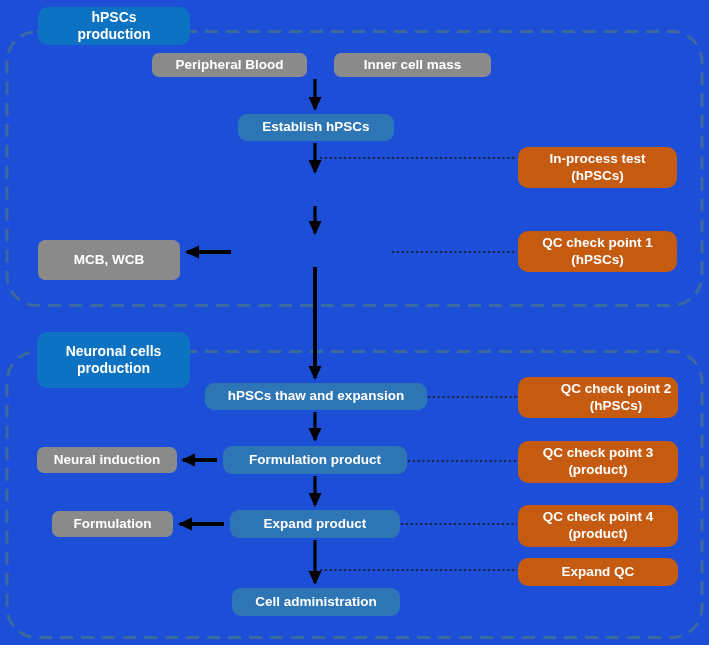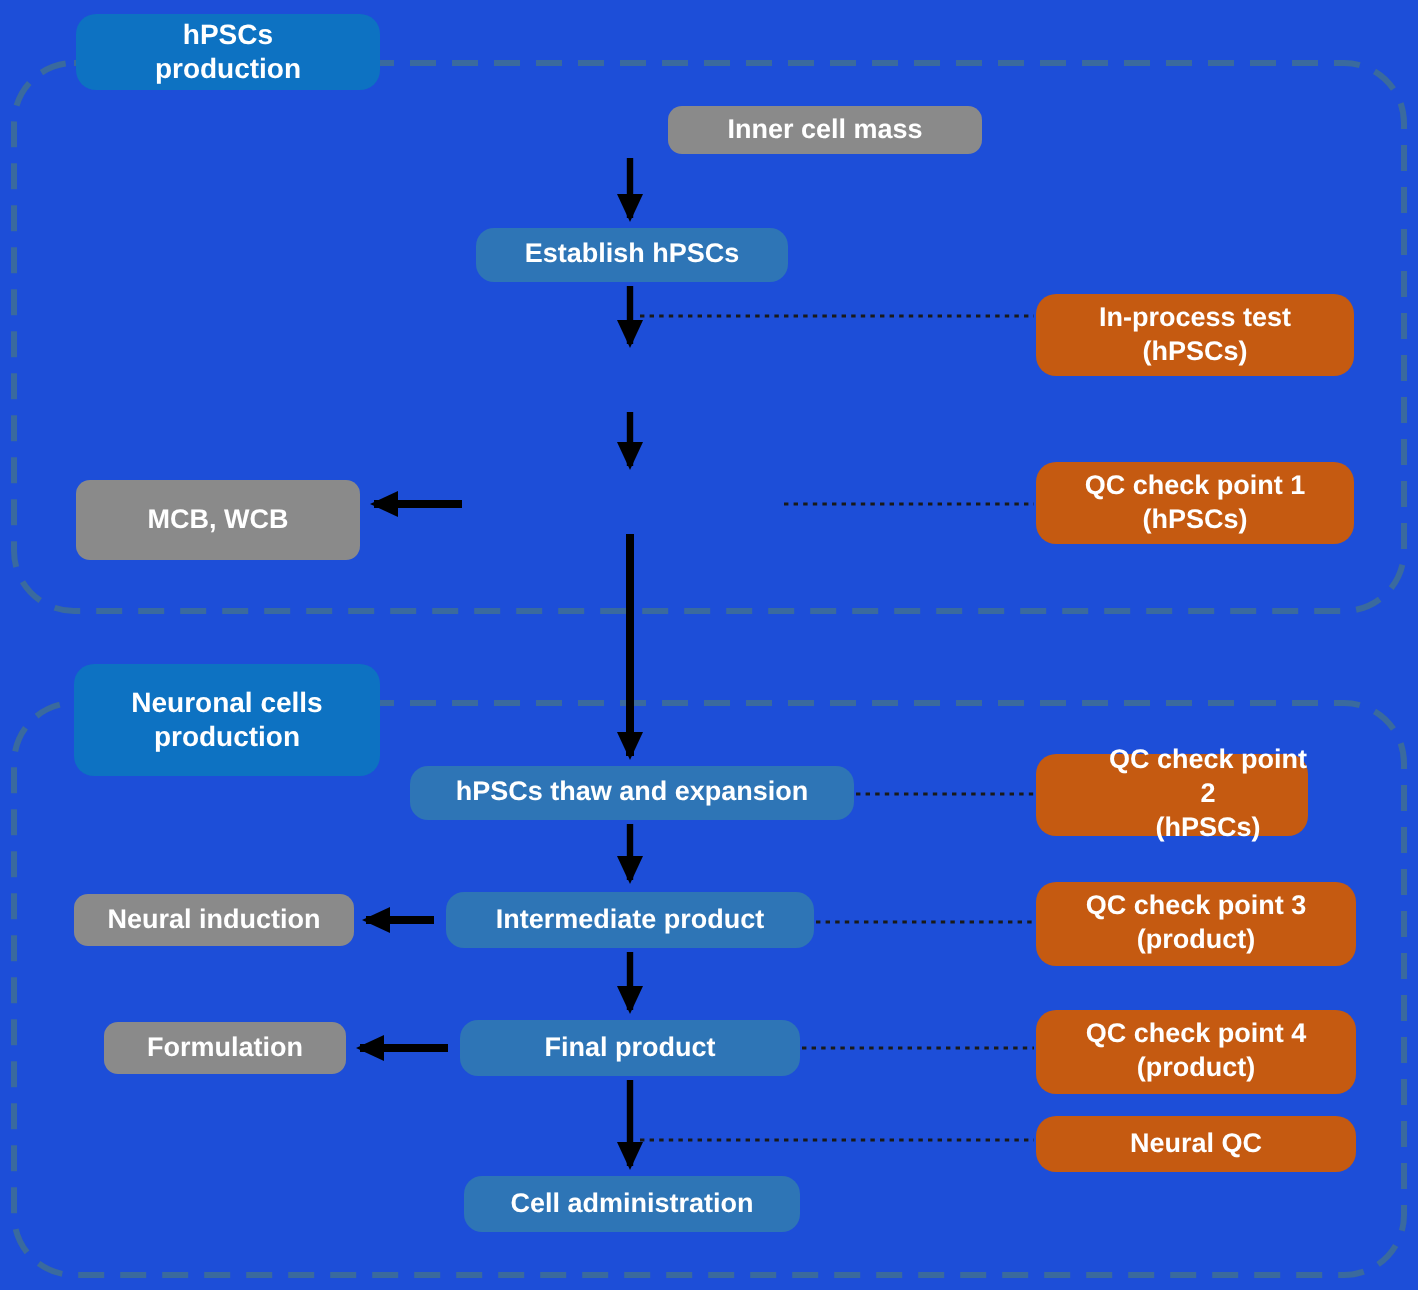--- a/index.html
+++ b/index.html
@@ -68,54 +68,55 @@
     <line x1="315" y1="412" x2="315" y2="440" stroke="#000" stroke-width="3.2" marker-end="url(#ah)"></line>
     <line x1="217" y1="460" x2="183" y2="460" stroke="#000" stroke-width="4" marker-end="url(#ah)"></line>
     <line x1="315" y1="476" x2="315" y2="505" stroke="#000" stroke-width="3.2" marker-end="url(#ah)"></line>
     <line x1="224" y1="524" x2="180" y2="524" stroke="#000" stroke-width="4" marker-end="url(#ah)"></line>
     <line x1="315" y1="540" x2="315" y2="583" stroke="#000" stroke-width="3.2" marker-end="url(#ah)"></line>
   </svg>
 
   <div class="box header" style="left:38px; top:7px; width:152px; height:38px;">hPSCs
 production</div>
 
+  <div class="box gray" style="left:152px; top:53px; width:155px; height:24px;">Peripheral Blood</div>
 
   <div class="box gray" style="left:322px; top:53px; width:157px; height:24px;margin-left:12px;">Inner cell mass</div>
 
   <div class="box blue" style="left:238px; top:114px; width:156px; height:27px;">Establish hPSCs</div>
 
   <div class="box orange" style="left:518px; top:137px; width:159px; height:41px;margin-top:10px;">In-process test
 (hPSCs)</div>
 
 
   <div class="box gray" style="left:38px; top:240px; width:142px; height:40px;">MCB, WCB</div>
 
 
   <div class="box orange" style="left:518px; top:231px; width:159px; height:41px;">QC check point 1
 (hPSCs)</div>
 
   <div class="box header" style="left:37px; top:332px; width:153px; height:56px;">Neuronal cells
 production</div>
 
   <div class="box blue" style="left:205px; top:383px; width:222px; height:27px;">hPSCs thaw and expansion</div>
 
-  <div class="box orange" style="left:518px; top:377px; width:136px; height:41px;padding-left:36px;">QC check point 2
+  <div class="box orange" style="left:518px; top:377px; width:160px; height:41px;padding-left:36px;">QC check point 2
 (hPSCs)</div>
 
   <div class="box gray" style="left:37px; top:447px; width:140px; height:26px;">Neural induction</div>
 
-  <div class="box blue" style="left:223px; top:446px; width:184px; height:28px;">Intermediate product</div>
+  <div class="box blue" style="left:223px; top:446px; width:184px; height:28px;">Formulation product</div>
 
   <div class="box orange" style="left:518px; top:441px; width:160px; height:42px;">QC check point 3
 (product)</div>
 
   <div class="box gray" style="left:52px; top:511px; width:121px; height:26px;">Formulation</div>
 
-  <div class="box blue" style="left:230px; top:510px; width:170px; height:28px;">Final product</div>
+  <div class="box blue" style="left:230px; top:510px; width:170px; height:28px;">Expand product</div>
 
   <div class="box orange" style="left:518px; top:505px; width:160px; height:42px;">QC check point 4
 (product)</div>
 
-  <div class="box orange" style="left:518px; top:558px; width:160px; height:28px;">Neural QC</div>
+  <div class="box orange" style="left:518px; top:558px; width:160px; height:28px;">Expand QC</div>
 
   <div class="box blue" style="left:232px; top:588px; width:168px; height:28px;">Cell administration</div>
 
 </div>
 
 </body></html>

